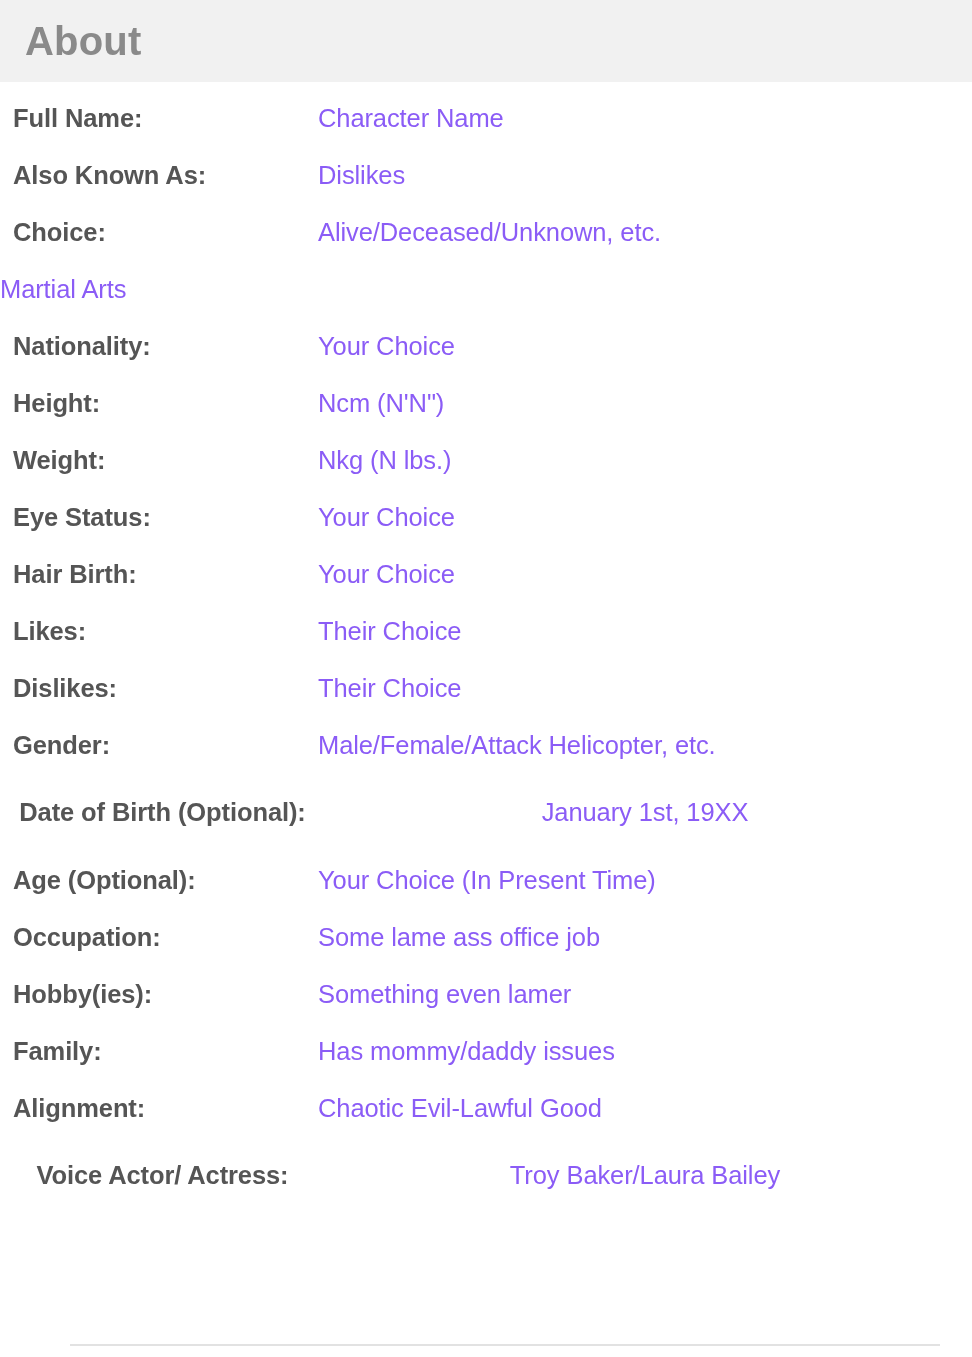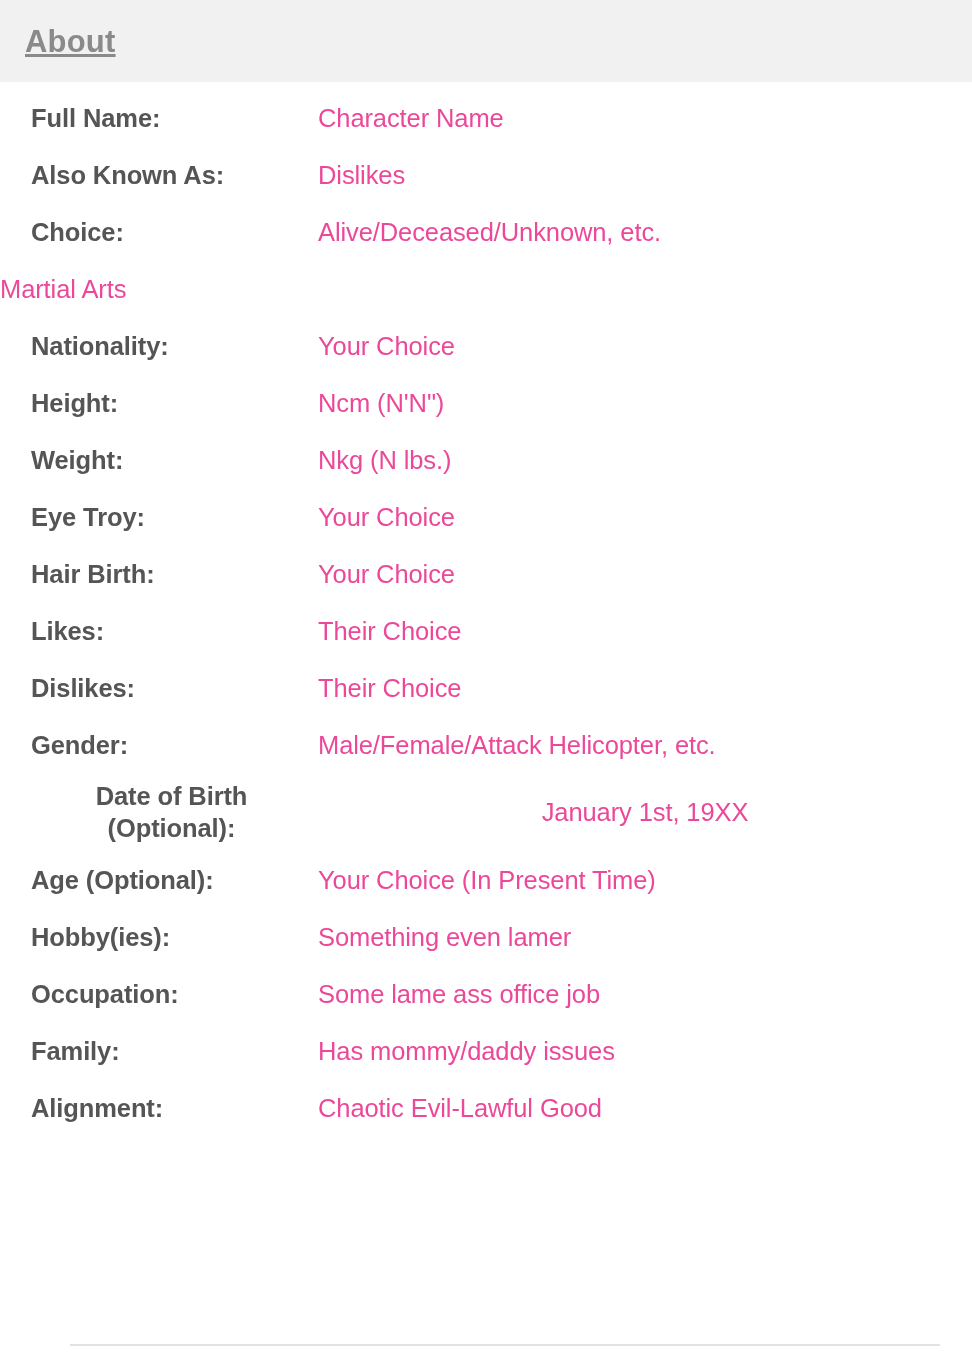--- a/index.html
+++ b/index.html
@@ -24,26 +24,25 @@
   .about-header {
     width: 972px;
     height: 82px;
     background: #f1f1f1;
     display: flex;
     align-items: center;
     padding-left: 25px;
   }
 
   .about-header-title {
-    font-size: 31px;
+    font-size: 40px;
     font-weight: bold;
     color: #8a8a8a;
     letter-spacing: 0.2px;
     line-height: 1;
-    text-decoration: underline;
   }
 
   
   .info-table {
     width: 972px;
     background: #ffffff;
     padding-top: 8px;
   }
 
   .info-row {
@@ -54,35 +53,35 @@
   }
 
   .info-row.tall {
     min-height: 78px;
     text-align: center;
   }
 
   .info-label {
     flex: 0 0 318px;
     width: 318px;
-    padding-left: 31px;
+    padding-left: 13px;
     padding-right: 6px;
     font-size: 25.5px;
     font-weight: bold;
     color: #555555;
     line-height: 1.24;
     letter-spacing: -0.1px;
   }
 
   .info-value {
     flex: 1 1 auto;
     padding-left: 0;
     font-size: 25.5px;
     font-weight: normal;
-    color: #ec4899;
+    color: #8b5cf6;
     line-height: 1.24;
     letter-spacing: -0.1px;
     white-space: nowrap;
   }
 
   
   .bottom-divider-wrap {
     position: absolute;
     left: 0;
     top: 1344px;
@@ -130,21 +129,21 @@
       </div>
       <div class="info-row">
         <div class="info-label">Height:</div>
         <div class="info-value">Ncm (N'N")</div>
       </div>
       <div class="info-row">
         <div class="info-label">Weight:</div>
         <div class="info-value">Nkg (N lbs.)</div>
       </div>
       <div class="info-row">
-        <div class="info-label">Eye Troy:</div>
+        <div class="info-label">Eye Status:</div>
         <div class="info-value">Your Choice</div>
       </div>
       <div class="info-row">
         <div class="info-label">Hair Birth:</div>
         <div class="info-value">Your Choice</div>
       </div>
       <div class="info-row">
         <div class="info-label">Likes:</div>
         <div class="info-value">Their Choice</div>
       </div>
@@ -158,34 +157,38 @@
       </div>
       <div class="info-row tall">
         <div class="info-label">Date of Birth (Optional):</div>
         <div class="info-value">January 1st, 19XX</div>
       </div>
       <div class="info-row">
         <div class="info-label">Age (Optional):</div>
         <div class="info-value">Your Choice (In Present Time)</div>
       </div>
       <div class="info-row">
+        <div class="info-label">Occupation:</div>
+        <div class="info-value">Some lame ass office job</div>
+      </div>
+      <div class="info-row">
         <div class="info-label">Hobby(ies):</div>
         <div class="info-value">Something even lamer</div>
-      </div>
-      <div class="info-row">
-        <div class="info-label">Occupation:</div>
-        <div class="info-value">Some lame ass office job</div>
       </div>
       <div class="info-row">
         <div class="info-label">Family:</div>
         <div class="info-value">Has mommy/daddy issues</div>
       </div>
       <div class="info-row">
         <div class="info-label">Alignment:</div>
         <div class="info-value">Chaotic Evil-Lawful Good</div>
+      </div>
+      <div class="info-row tall">
+        <div class="info-label">Voice Actor/ Actress:</div>
+        <div class="info-value">Troy Baker/Laura Bailey</div>
       </div>
     </div>
 
   <div class="bottom-divider-wrap">
     <div class="bottom-divider"></div>
   </div>
 
 </div>
 
 </body></html>

